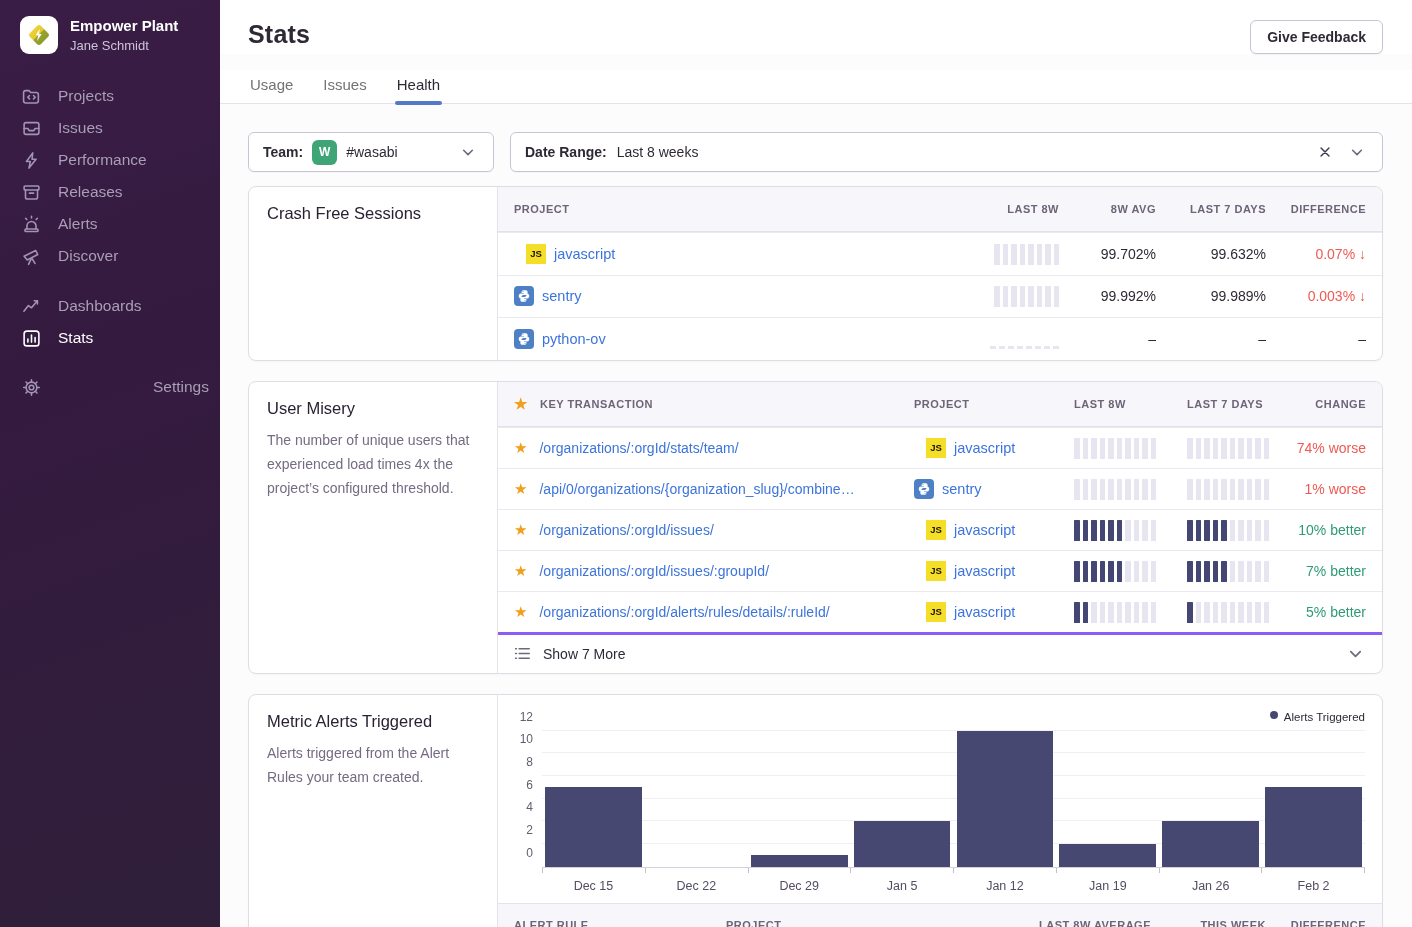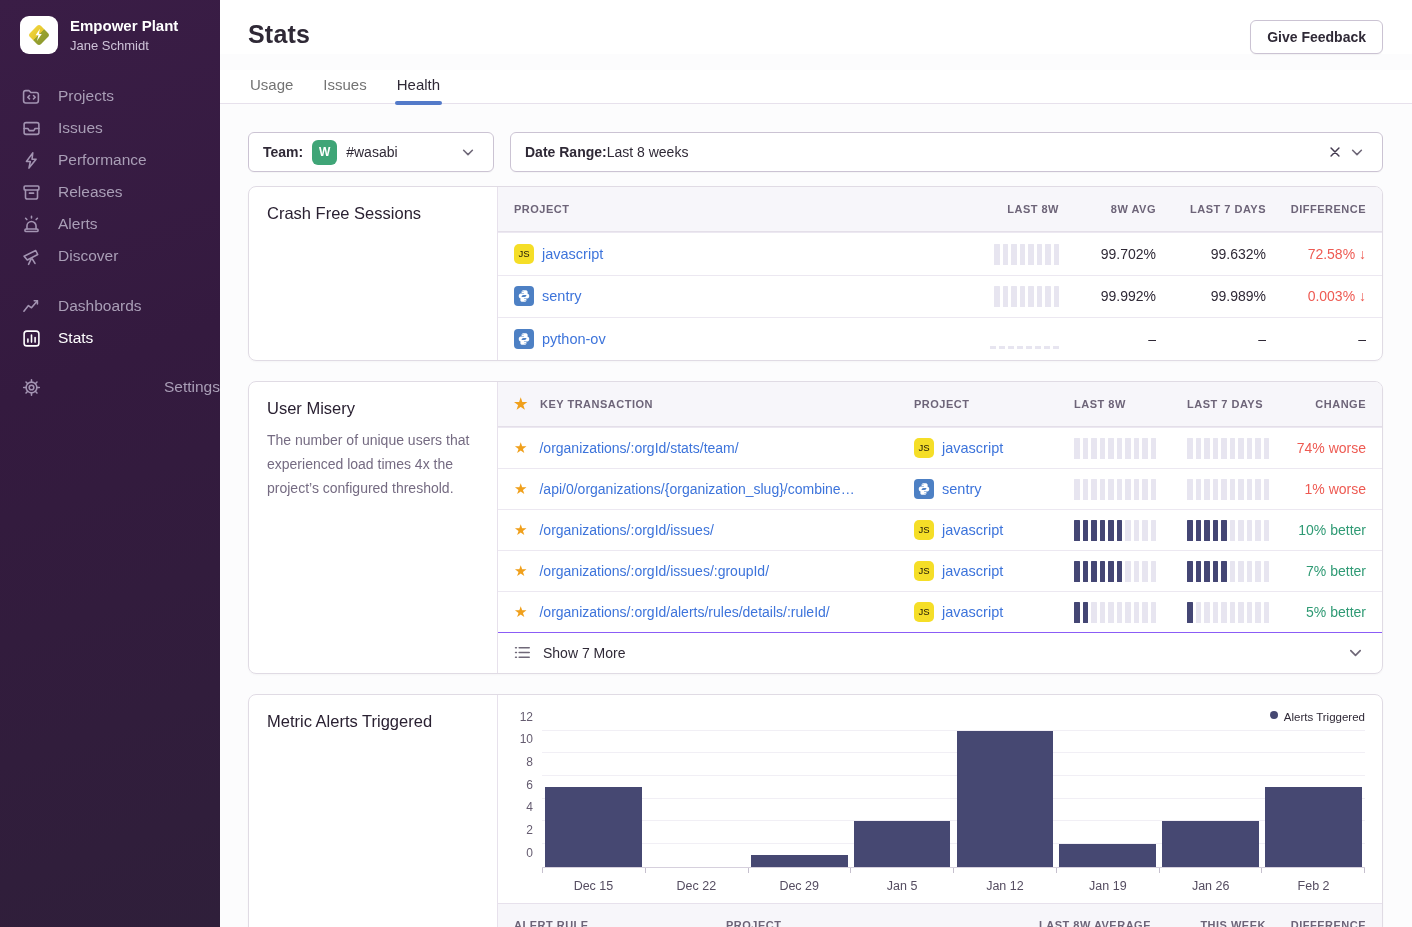--- a/index.html
+++ b/index.html
@@ -5,21 +5,21 @@
   * { margin:0; padding:0; box-sizing:border-box; }
   html,body { width:1412px; height:927px; overflow:hidden; font-family:"Liberation Sans", sans-serif; background:#fcfcfd; }
 
   
   .sidebar { position:fixed; left:0; top:0; width:220px; height:927px;
     background:linear-gradient(160deg,#3a1d46 0%,#341a3f 40%,#2f1f3a 100%); color:#a99eb6; }
   .org { display:flex; align-items:center; gap:12px; padding:16px 20px 26px 20px; }
   .org-logo { width:38px; height:38px; background:#fff; border-radius:9px; display:flex; align-items:center; justify-content:center; flex:0 0 auto; }
   .org-name { color:#fff; font-weight:700; font-size:15px; line-height:1.25; }
   .org-user { color:#cec3d8; font-size:13px; margin-top:2px; }
-  .nav { padding:0 0 0 22px; }
+  .nav { padding:0 11px 0 22px; }
   .nav-item { display:flex; align-items:center; gap:17px; padding:6.5px 0; font-size:15.5px; cursor:pointer; }
   .nav-item .nicon { flex:0 0 auto; color:#a394b2; }
   .nav-item.active { color:#fff; }
   .nav-item.active .nicon { color:#fff; }
   .nav-group-gap { margin-top:18px; }
   .nav-footer-gap { margin-top:17px;justify-content:space-between; }
   .nicon { width:19px; height:19px; stroke:currentColor; fill:none; stroke-width:1.5; stroke-linecap:round; stroke-linejoin:round; }
 
   
   .main { position:fixed; left:220px; top:0; width:1192px; height:927px; }
@@ -30,21 +30,21 @@
   .tab { font-size:15px; color:#737373; padding:6px 2px 10px 2px; cursor:pointer; position:relative; }
   .tab.active { color:#2f2936; font-weight:500; }
   .tab.active::after { content:""; position:absolute; left:0; right:0; bottom:-2px; height:4px; border-radius:2px; background:#537ac9; }
 
   .content { padding:28px 29px 0 28px; }
 
   
   .filter-row { display:flex; gap:16px; margin-bottom:14px; }
   .filter-box { background:#fff; border:1px solid #cbc3d3; border-radius:6px; height:40px; display:flex; align-items:center; padding:0 14px; box-shadow:0 1px 1px rgba(0,0,0,.03); }
   .team-box { width:246px; gap:9px; cursor:pointer; }
-  .date-box { flex:1; cursor:pointer; }
+  .date-box { flex:1; gap:10px; cursor:pointer; }
   .filter-label { font-size:14px; font-weight:700; color:#2f2936; }
   .filter-value { font-size:14px; color:#2f2936; }
   .team-avatar { width:25px; height:25px; border-radius:6px; color:#fff; font-size:12px; font-weight:600; display:flex; align-items:center; justify-content:center; }
   .spacer { flex:1; }
   .icon-btn { display:flex; align-items:center; justify-content:center; width:22px; height:22px; cursor:pointer; color:#6f6878; }
   .x-icon { color:#443b50; }
 
   
   .panel { background:#fff; border:1px solid #e0dbe4; border-radius:8px; margin-bottom:20px; display:grid; grid-template-columns:249px 1fr; box-shadow:0 1px 2px rgba(0,0,0,.03); overflow:hidden; }
   .panel-summary { border-right:1px solid #e7e1ec; padding:17px 18px; }
@@ -61,41 +61,41 @@
   .crash-cols { grid-template-columns:1fr 120px 97px 110px 100px; }
   .crash-row { height:42.5px; }
   
   .misery-cols { grid-template-columns:400px 160px 113px 97px 1fr; }
   .misery-row { height:41px; }
   
   .alerts-cols { grid-template-columns:1fr 250px 175px 115px 100px; }
 
   .proj-cell { display:flex; align-items:center; gap:8px; }
   .plat-tile { width:20px; height:20px; border-radius:4px; display:flex; align-items:center; justify-content:center; flex:0 0 auto; }
-  .plat-js { background:#f5de27; color:#191308; font-size:9.5px; font-weight:400; border-radius:5px; }
+  .plat-js { background:#f5de27; color:#191308; font-size:9.5px; font-weight:700; border-radius:0;margin-left:12px; }
   .plat-py { background:#4d80c4; }
   .proj-link { color:#3d74db; font-size:14.5px; text-decoration:none; cursor:pointer; }
 
   .spark { display:flex; gap:3px; align-items:flex-end; height:22px; }
   .spark.justify-end { justify-content:flex-end; }
   .spark .bar { width:5.5px; height:21px; background:#e7e5f0; border-radius:.5px; }
   .spark .bar.dark { background:#444674; }
   .spark .dash { width:6px; height:2.5px; background:#e7e5f0; margin-bottom:1px; }
 
   .diff-down { color:#ee5a52; font-size:14px; text-align:right; }
   .change-worse { color:#ee5a52; font-size:14px; }
   .change-better { color:#2f9a74; font-size:14px; }
 
   .star { color:#f0a01c; font-size:15px; line-height:1; }
   .key-cell { display:flex; align-items:center; gap:12px; overflow:hidden; }
   .key-link { color:#3d74db; font-size:14px; white-space:nowrap; overflow:hidden; cursor:pointer; }
   .thead .key-cell { color:#6d6478; }
   .thead .star { font-size:15px; }
 
-  .table-footer { border-top:1px solid #8b5cf6; height:41px; display:flex; align-items:center; gap:12px; padding:0 16px; cursor:pointer; }
+  .table-footer { border-top:3px solid #8b5cf6; height:41px; display:flex; align-items:center; gap:12px; padding:0 16px; cursor:pointer; }
   .footer-label { font-size:14px; color:#2f2936; }
   .list-icon { width:17px; height:17px; stroke:#6f6878; stroke-width:1.6; stroke-linecap:round; }
 
   
   .chart-wrap { position:relative; padding:10px 17px 0 16px; }
   .legend { position:absolute; top:16px; right:17px; display:flex; gap:6px; font-size:11.5px; color:#2f2936; }
   .legend-dot { width:8px; height:8px; border-radius:50%; background:#464872; }
   .plot { position:relative; margin-left:28px; height:136px; margin-top:27px; border-bottom:1px solid #d6d0dd; }
   .gridline { position:absolute; left:0; right:0; height:1px; background:#f1eff5; }
   .ylabel { position:absolute; right:calc(100% + 9px); transform:translateY(-50%); font-size:12px; color:#655c70; white-space:nowrap; }
@@ -273,21 +273,21 @@
               <div class="bar"></div>
               <div class="bar"></div>
               <div class="bar"></div>
               <div class="bar"></div>
               <div class="bar"></div>
               <div class="bar"></div>
               <div class="bar"></div>
             </div>
           <div class="num">99.702%</div>
           <div class="num">99.632%</div>
-          <div class="diff-down"><span>72.58%</span> <span>↓</span></div>
+          <div class="diff-down"><span>0.07%</span> <span>↓</span></div>
         </div>
 
         <div class="grid-row trow crash-cols crash-row">
           <div class="proj-cell">
             <span class="plat-tile plat-py">
                 <svg viewBox="0 0 24 24" width="14" height="14">
                   <path fill="#fff" d="M11.9 2c-2.5 0-4 1-4 2.8V7h4.2v.8H6.3C4.4 7.8 3 9.4 3 11.9s1.4 4 3.3 4h1.5v-2.2c0-1.9 1.6-3.4 3.5-3.4h4.1c1.6 0 2.8-1.2 2.8-2.8V4.8C18.2 3 16.6 2 14.2 2h-2.3zm-1.7 1.6c.4 0 .8.3.8.8s-.4.8-.8.8-.8-.3-.8-.8.4-.8.8-.8z"></path>
                   <path fill="#fff" d="M12.1 22c2.5 0 4-1 4-2.8V17h-4.2v-.8h5.8c1.9 0 3.3-1.6 3.3-4.1s-1.4-4-3.3-4h-1.5v2.2c0 1.9-1.6 3.4-3.5 3.4H8.6c-1.6 0-2.8 1.2-2.8 2.8v2.7C5.8 21 7.4 22 9.8 22h2.3zm1.7-1.6c-.4 0-.8-.3-.8-.8s.4-.8.8-.8.8.3.8.8-.4.8-.8.8z"></path>
                 </svg>
               </span>
@@ -549,20 +549,21 @@
                 <polyline points="3,6 8,11 13,6" fill="none" stroke="currentColor" stroke-width="1.8" stroke-linecap="round" stroke-linejoin="round"></polyline>
               </svg>
             </span>
         </div>
       </div>
     </section>
 
     <section class="panel">
       <div class="panel-summary">
         <div class="panel-title">Metric Alerts Triggered</div>
+        <div class="panel-desc">Alerts triggered from the Alert Rules your team created.</div>
       </div>
       <div>
         <div class="chart-wrap">
           <div class="legend">
             <span class="legend-dot"></span>
             <span>Alerts Triggered</span>
           </div>
           <div class="plot" id="chart-plot">
               <div class="ylabel" style="bottom: 0px;">0</div>
               <div class="gridline" style="bottom: 22.6667px;"></div>

